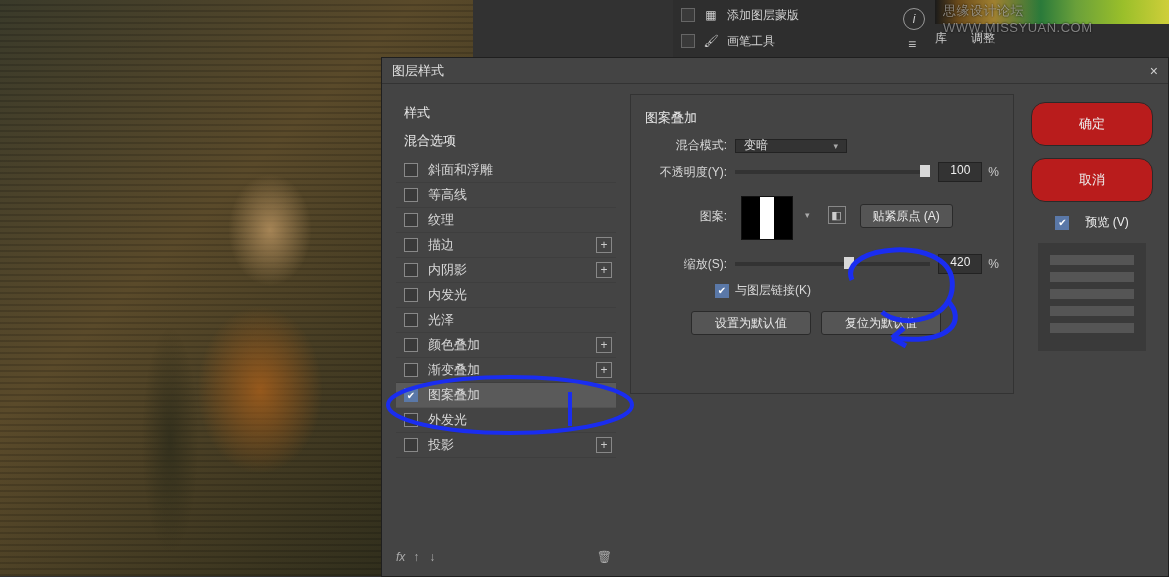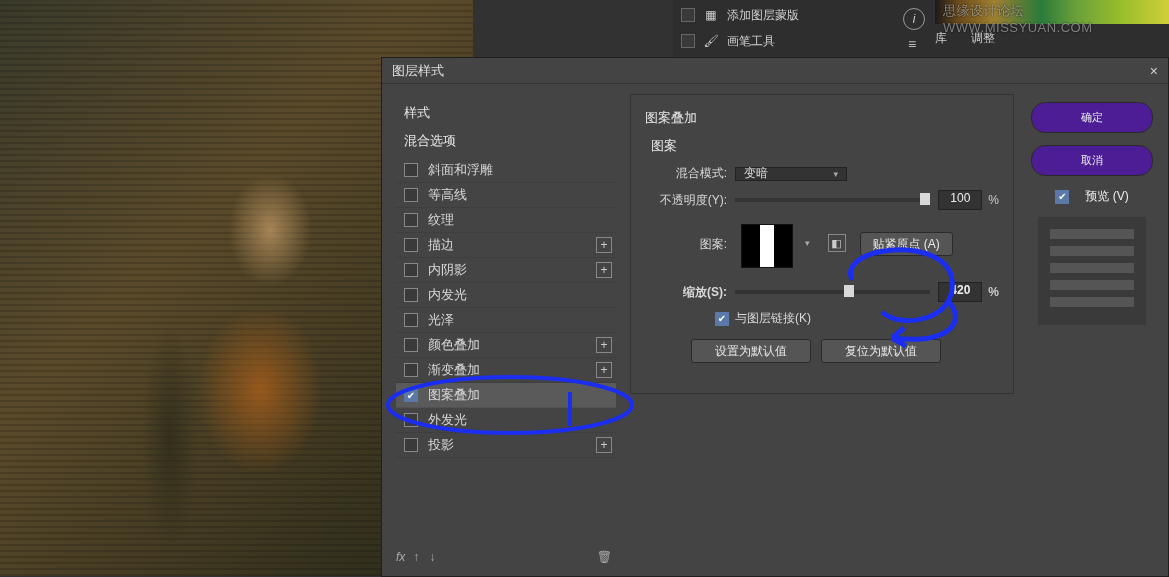--- a/index.html
+++ b/index.html
@@ -138,22 +138,22 @@
     width:18px; height:18px; border:1px solid #888; display:flex; align-items:center; justify-content:center;
     color:#ccc; font-size:11px; margin:0 8px; cursor:pointer;
   }
   .inline-chk { display:flex; align-items:center; gap:6px; margin-left:70px; margin-top:6px; font-size:12px; }
   .inline-chk .chk { margin-right:0; }
   .defaults { display:flex; gap:10px; margin:12px 0 0 46px; }
   .col-right {
     position:absolute; left:646px; top:18px; width:128px; display:flex; flex-direction:column; gap:12px; align-items:center;
   }
   .big-btn {
-    width:122px; height:31px; background:#4c1d95; border:1px solid #2a2a2a; border-radius:14px;
-    color:#eee; font-size:11px; display:flex; align-items:center; justify-content:center; cursor:pointer;
+    width:122px; height:44px; background:#b91c1c; border:1px solid #2a2a2a; border-radius:14px;
+    color:#eee; font-size:13px; display:flex; align-items:center; justify-content:center; cursor:pointer;
   }
   .preview-chk { display:flex; align-items:center; gap:6px; font-size:12px; color:#eee; }
   .preview-box {
     width:108px; height:108px; background:#3a3a3a; padding:12px; display:flex; flex-direction:column; gap:7px;
   }
   .preview-line { height:10px; background:#555; }
   .footer {
     position:absolute; left:14px; bottom:0; width:220px; height:26px;
     display:flex; align-items:flex-start; color:#aaa; font-size:12px;
   }
@@ -258,21 +258,20 @@
           <div class="style-row">
             <span class="chk"></span>
             <span>投影</span>
             <span class="plus">+</span>
           </div>
         </div>
     </div>
 
     <div class="col-opts">
       <div class="grp-title">图案叠加</div>
-      <div class="grp-sub">图案</div>
 
       <div class="form-row">
         <span class="form-label">混合模式:</span>
         <div class="dropdown">
           <span>变暗</span>
           <span class="dd-caret">▾</span>
         </div>
       </div>
 
       <div class="form-row">
@@ -285,21 +284,21 @@
       </div>
 
       <div class="form-row" style="align-items:flex-start; margin-top:14px;gap:6px;">
         <span class="form-label" style="padding-top:12px;">图案:</span>
         <div class="pattern-swatch"></div>
         <span class="dd-caret" style="margin:14px 4px 0 6px;">▾</span>
         <span class="snap-icon" style="margin-top:10px;">◧</span>
         <span class="btn-ps" style="margin-top:8px;">贴紧原点 (A)</span>
       </div>
 
-      <div class="form-row" style="margin-top:14px;font-weight:bold;">
+      <div class="form-row" style="margin-top:14px;">
         <span class="form-label">缩放(S):</span>
         <div class="slider">
           <div class="slider-thumb" style="left:56%"></div>
         </div>
         <span class="num-input">420</span>
         <span class="pct">%</span>
       </div>
 
       <div class="inline-chk">
         <span class="chk on"></span>

